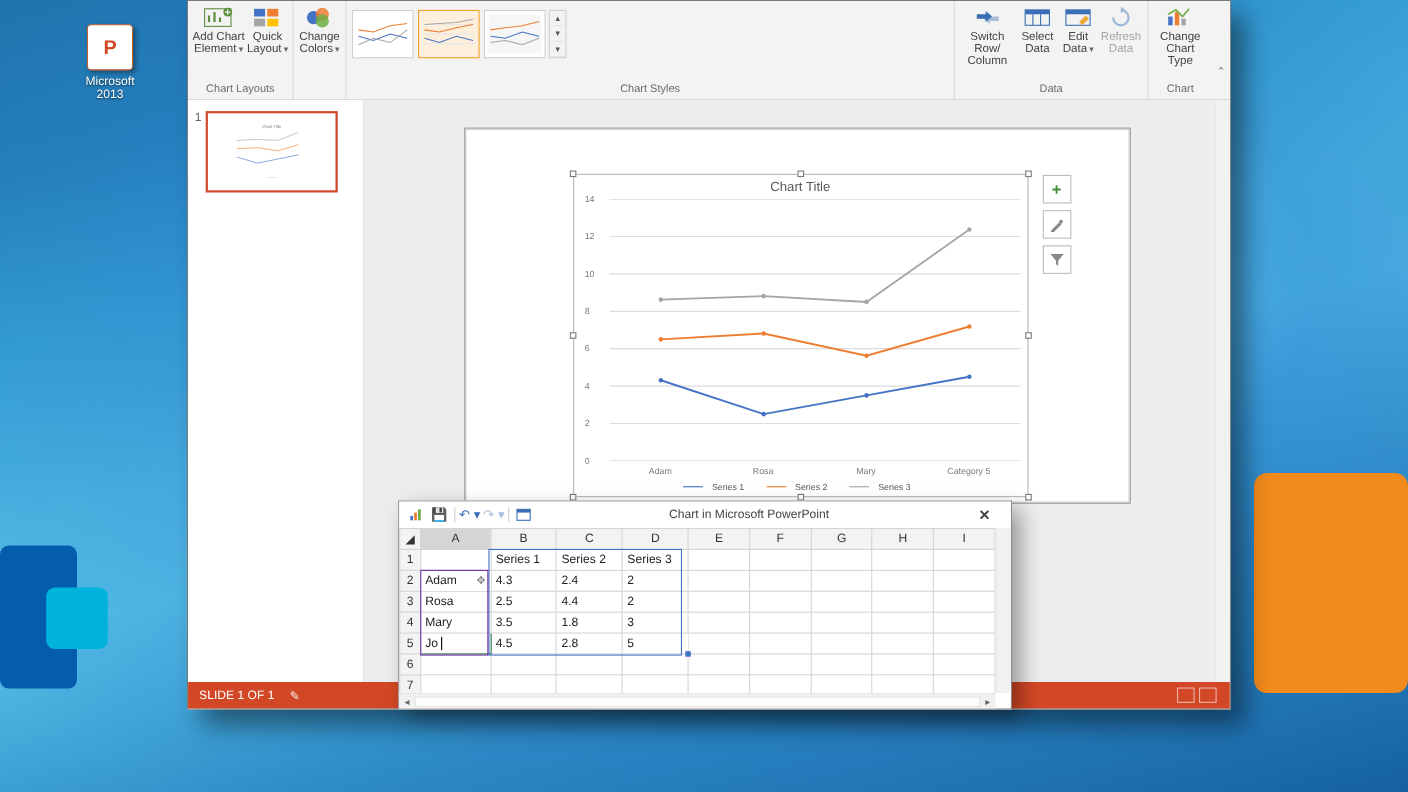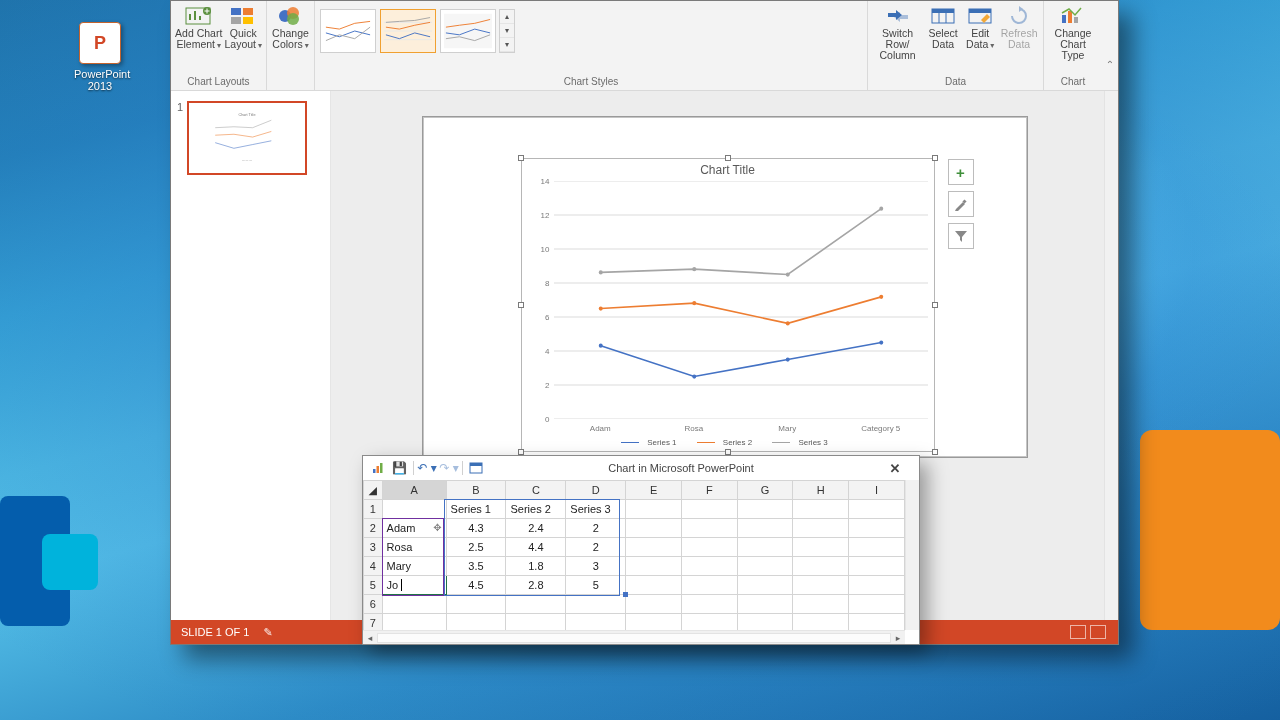--- a/index.html
+++ b/index.html
@@ -56,21 +56,21 @@
 .chartobj { position:absolute; left:97px; top:40px; width:414px; height:294px; border:1px solid #b6b6b6;}
 .chartobj .handle{position:absolute;width:6px;height:6px;background:#fff;border:1px solid #7a7a7a}
 .chartobj .h-tl{left:-4px;top:-4px}.chartobj .h-tr{right:-4px;top:-4px}.chartobj .h-bl{left:-4px;bottom:-4px}.chartobj .h-br{right:-4px;bottom:-4px}
 .chartobj .h-t{left:50%;top:-4px;margin-left:-3px}.chartobj .h-b{left:50%;bottom:-4px;margin-left:-3px}
 .chartobj .h-l{left:-4px;top:50%;margin-top:-3px}.chartobj .h-r{right:-4px;top:50%;margin-top:-3px}
 .chart-title{text-align:center;font-size:12px;color:#595959;padding:4px 0}
 .plot{position:absolute;left:32px;right:6px;top:22px;bottom:32px}
 .legend{position:absolute;bottom:4px;left:0;right:0;text-align:center;font-size:8px;color:#595959}
 .legend span{margin:0 6px}
 .legend .sw{display:inline-block;width:18px;height:0;border-top:1.5px solid;vertical-align:middle;margin-right:2px}
-.ytick{position:absolute;left:-22px;width:18px;text-align:right;font-size:8px;color:#7a7a7a;transform:translateY(50%)}
+.ytick{position:absolute;left:-22px;width:18px;text-align:left;font-size:8px;color:#7a7a7a;transform:translateY(50%)}
 .xtick{position:absolute;bottom:-14px;font-size:8px;color:#7a7a7a;transform:translateX(-50%)}
 .grid line{stroke:#dcdcdc;stroke-width:1}
 .sidebtns{position:absolute;right:-40px;top:0;display:flex;flex-direction:column;gap:6px}
 .sidebtns .sb{width:26px;height:26px;background:#fff;border:1px solid #bcbcbc;display:flex;align-items:center;justify-content:center;cursor:pointer;color:#555;font-size:15px}
 
 
 .statusbar{position:absolute;bottom:0;left:0;right:0;height:24px;background:#d24726;color:#fff;font-size:11px;display:flex;align-items:center;padding:0 10px}
 .statusbar .spacer{flex:1}
 .statusbar .vbtn{width:16px;height:14px;border:1px solid rgba(255,255,255,0.6);margin:0 2px}
 
@@ -88,21 +88,21 @@
 .xl-titlebar .tbtn{width:22px;height:18px;display:flex;align-items:center;justify-content:center;cursor:pointer;font-size:12px;color:#3b6fb5}
 .xl-titlebar .sep{width:1px;height:14px;background:#d0d0d0;margin:0 2px}
 .xl-titlebar .ttl{flex:1;text-align:center}
 .xl-titlebar .close{cursor:pointer;width:40px;text-align:center;font-size:13px;font-weight:bold}
 .xl-grid{position:absolute;top:24px;left:0;right:14px;bottom:14px;overflow:hidden;font-size:11px;color:#222}
 .xl-grid table{border-collapse:collapse;width:100%}
 .xl-grid th,.xl-grid td{border:1px solid #d4d4d4;height:19px;padding:0 4px;background:#fff}
 .xl-grid th{background:#f3f3f3;font-weight:normal;color:#333;text-align:center}
 .xl-grid th.rowh{width:18px;text-align:center}
 .xl-grid th.colA{background:#d5d5d5}
-.xl-grid td.num{text-align:center}
+.xl-grid td.num{text-align:left}
 .xl-grid td.editing{border:1.5px solid #217346!important;background:#fff}
 .xl-vs{position:absolute;right:0;top:24px;bottom:14px;width:14px;background:#f1f1f1;border-left:1px solid #e5e5e5}
 .xl-hs{position:absolute;left:0;right:14px;bottom:0;height:14px;background:#f1f1f1;border-top:1px solid #e5e5e5;display:flex;align-items:center}
 .xl-hs .arr{width:14px;text-align:center;font-size:9px;color:#666;cursor:pointer}
 .xl-hs .track{flex:1;height:10px;background:#fcfcfc;border:1px solid #e3e3e3}
 .data-border{position:absolute;border:1px solid #4472c4;pointer-events:none}
 svg.mini-lines{width:100%;height:100%}
 </style>
 </head>
 <body>
@@ -110,21 +110,21 @@
 <div class="desktop">
   <div class="block-l"></div>
     <div class="block-m"></div>
     <div class="block-r"></div>
 </div>
 
 <div class="desk-icon">
   <div class="tile">
       <span>P</span>
     </div>
-  <div class="lbl"><span>PowerPoint</span><br><span>2013</span></div>
+  <div class="lbl"><span>Microsoft</span><br><span>2013</span></div>
 </div>
 
 <div class="ppt-window">
 
   <div class="ribbon">
     <div class="grp" style="width:96px">
       <div class="items">
         <div class="rbtn" style="width:52px">
           <div class="ic"><svg viewBox="0 0 32 22">
                 <rect x="3" y="3" width="24" height="16" fill="none" stroke="#5b8f3e"></rect>

